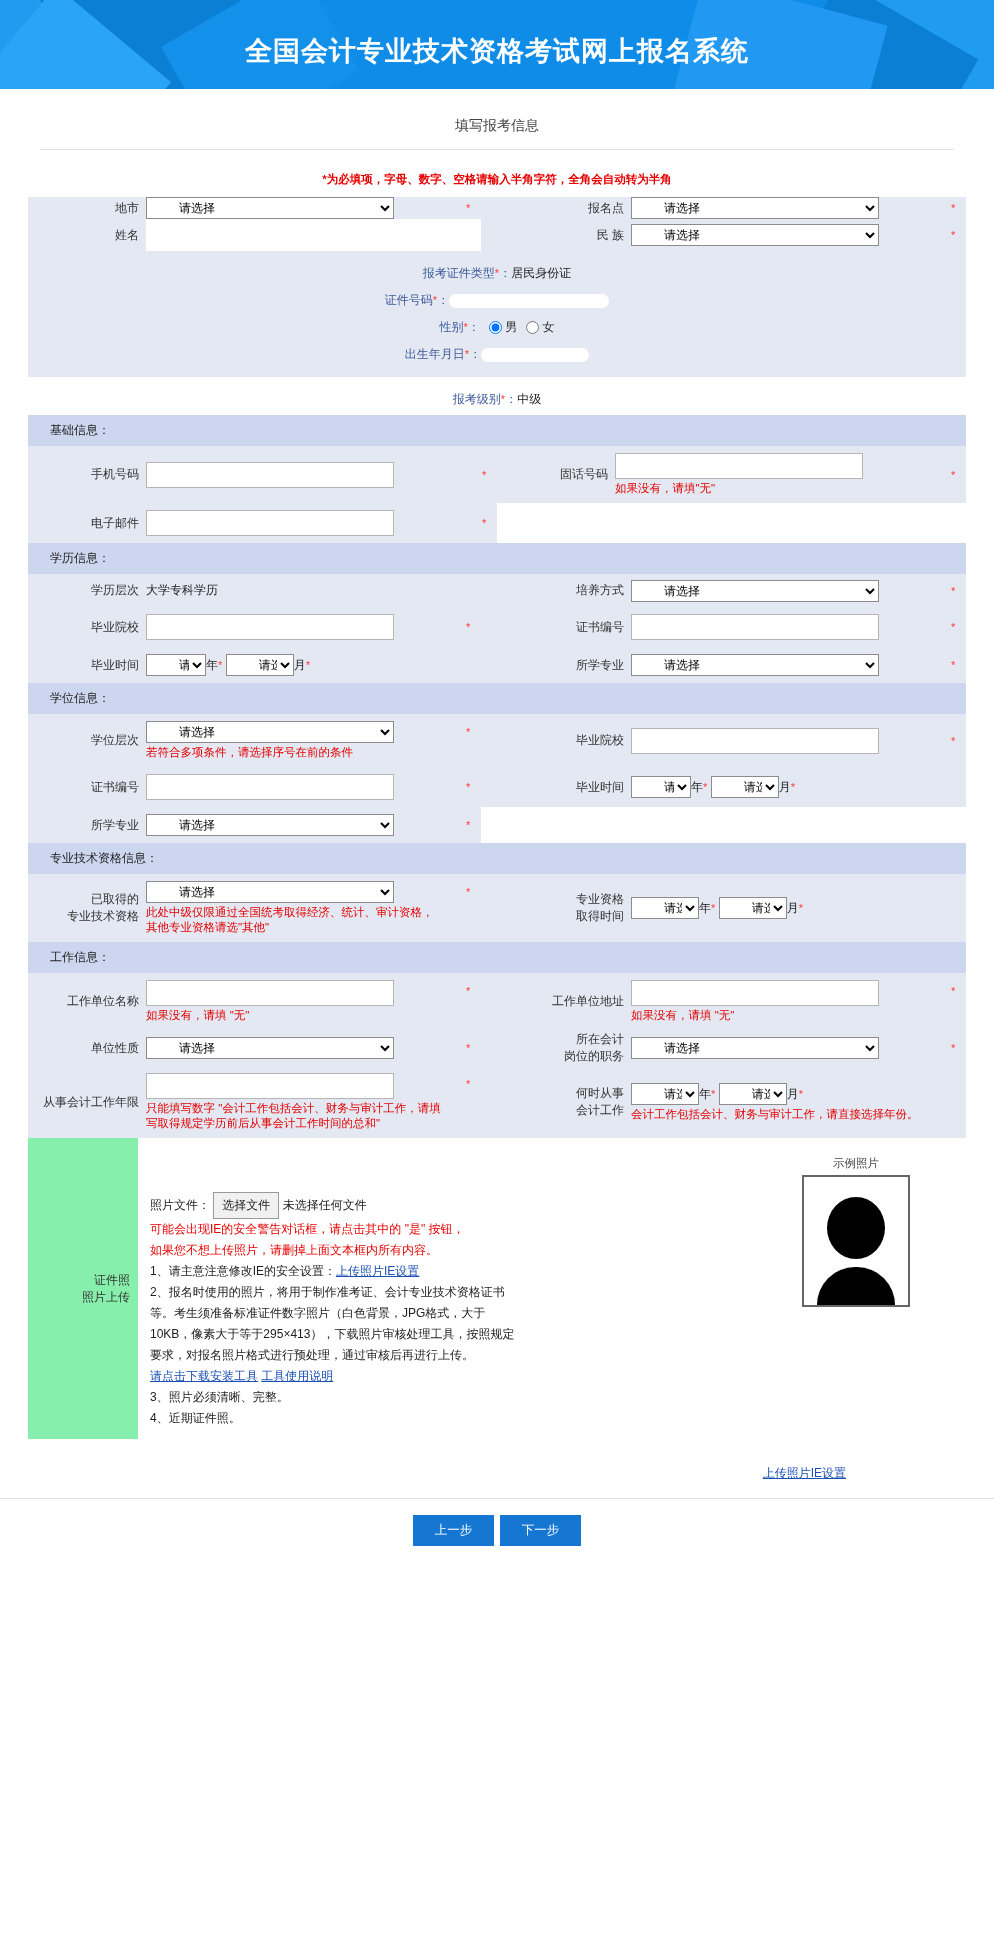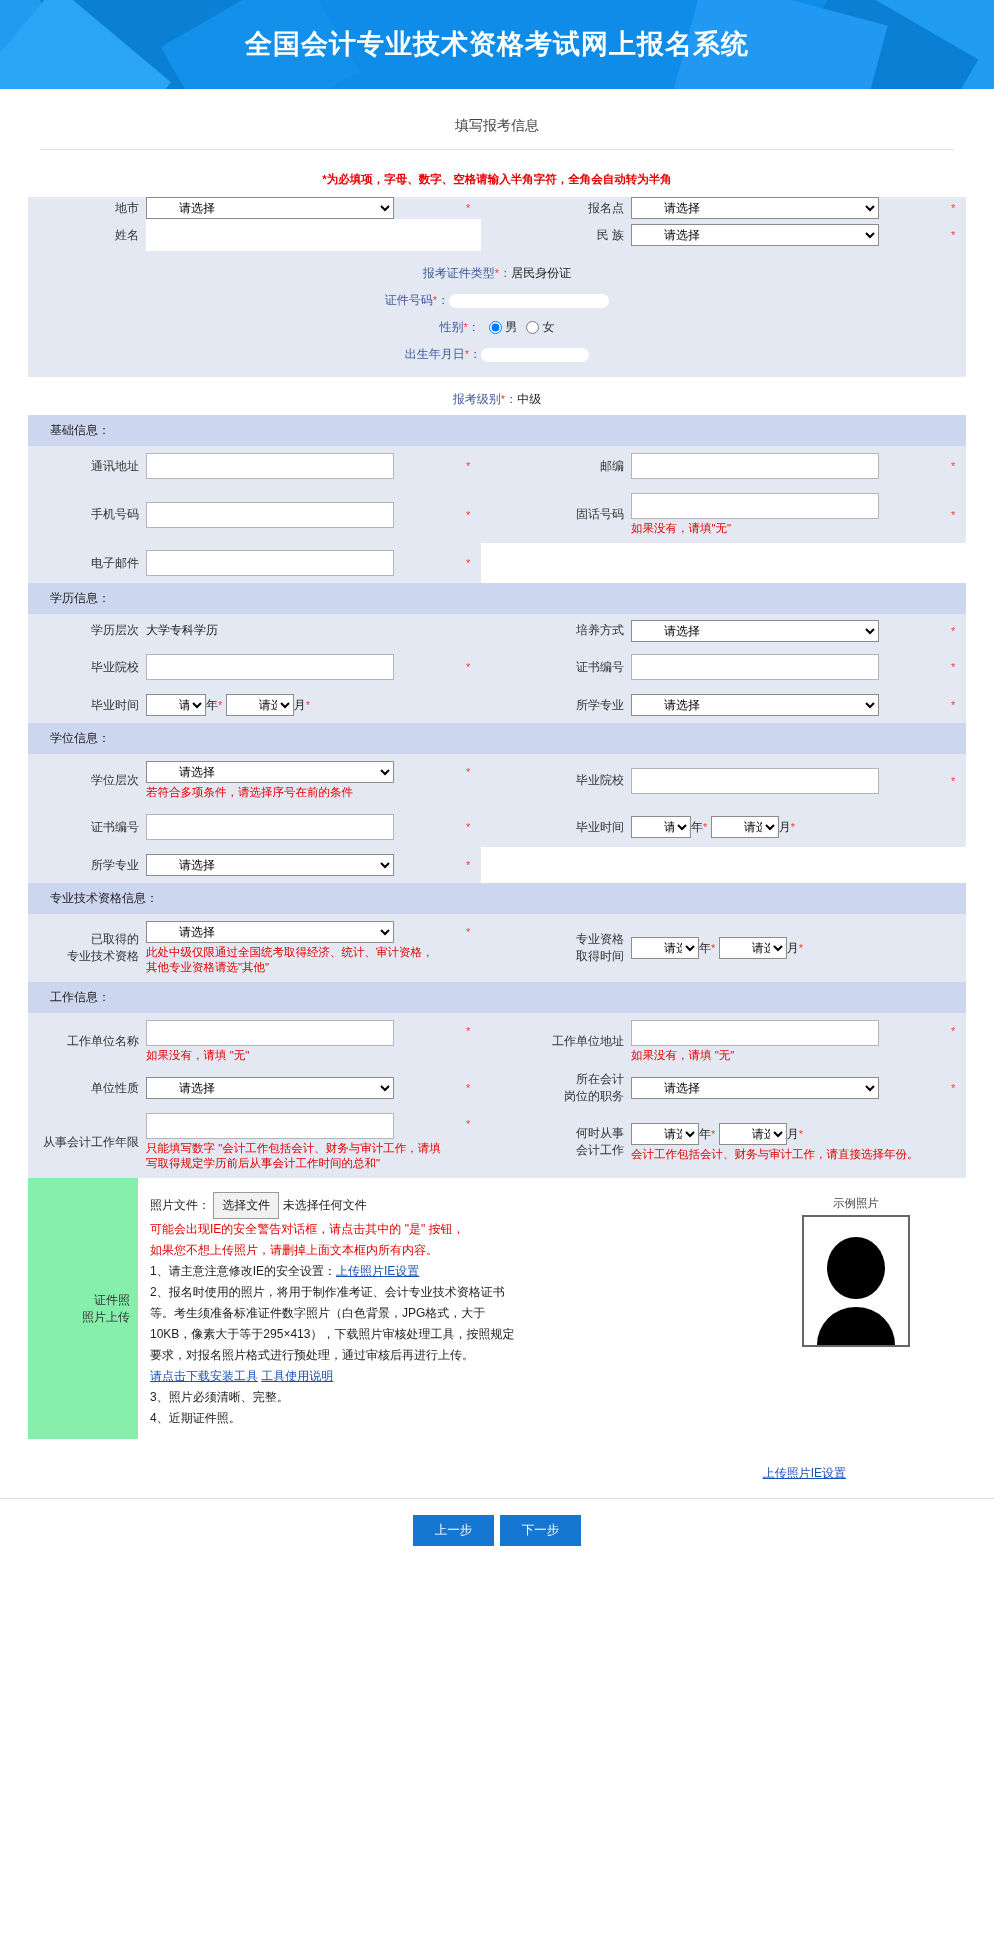--- a/index.html
+++ b/index.html
@@ -21,21 +21,21 @@
   .banner .poly { position:absolute; }
   .p1 { top:-20px; left:-30px; width:180px; height:150px; background:#1f9bf0; transform:rotate(22deg); }
   .p2 { top:-40px; left:60px; width:200px; height:170px; background:#0b7fd4; transform:rotate(-18deg); }
   .p3 { top:20px; left:0px; width:150px; height:120px; background:#2aa4f4; transform:rotate(40deg); }
   .p4 { top:-30px; right:-40px; width:220px; height:170px; background:#1f9bf0; transform:rotate(-25deg); }
   .p5 { top:10px; right:40px; width:160px; height:140px; background:#0b7fd4; transform:rotate(30deg); }
   .p6 { bottom:-40px; right:120px; width:190px; height:130px; background:#2199f2; transform:rotate(15deg); }
   .p7 { bottom:-30px; left:180px; width:160px; height:120px; background:#1390e9; transform:rotate(-30deg); }
   .banner h1 {
     position: relative;
-    margin: 0;
+    margin: 7px;
     line-height: 89px;
     text-align: center;
     color: #ffffff;
     font-size: 27px;
     font-weight: bold;
     letter-spacing: 1px;
   }
   
   .page-title {
     text-align: center;
@@ -134,20 +134,21 @@
     width:78px; height:38px;
     border-radius:38px 38px 0 0;
     background:#000;
   }
   .filebtn {
     display:inline-block;
     border:1px solid #9a9a9a;
     background:#f1f1f1;
     padding:2px 8px;
     font-size:12px;
+    margin-top:40px;
   }
   .ie-link-row { text-align:right; padding: 26px 120px 16px 0; }
   .ie-link-row a { color:#1a4fb4; font-size:12px; }
   .btnbar { text-align:center; padding: 16px 0 24px 0; background:#fff; }
   .btn {
     display:inline-block;
     background:#1677d2;
     color:#fff;
     border:none;
     font-size:12.5px;
@@ -227,32 +228,20 @@
 
 <div class="white-block">
   <div class="center-row">
     <span class="ctrl-lbl">报考级别</span><span class="star">*</span><span class="ctrl-lbl">：</span><span class="plain">中级</span>
   </div>
 </div>
 
 <div class="sect">基础信息：</div>
 <table class="grid">
   <tbody>
-        <tr>
-    <td class="cellL lbl">通讯地址</td>
-    <td class="cellL" style="padding:7px 0">
-      <input class="tb" type="text" style="">
-    </td>
-    <td class="cellL starcell">*</td>
-    <td class="cellA lbl" style="width:150px">邮编</td>
-    <td class="cellA">
-      <input class="tb" type="text" style="">
-    </td>
-    <td class="cellA starcell">*</td>
-  </tr>
   <tr>
     <td class="cellL lbl">手机号码</td>
     <td class="cellL" style="padding:7px 0">
       <input class="tb" type="text" style="">
     </td>
     <td class="cellL starcell">*</td>
     <td class="cellA lbl">固话号码</td>
     <td class="cellA" style="padding:7px 0">
       <input class="tb" type="text" style="">
       <div class="hint">如果没有，请填"无"</div>

